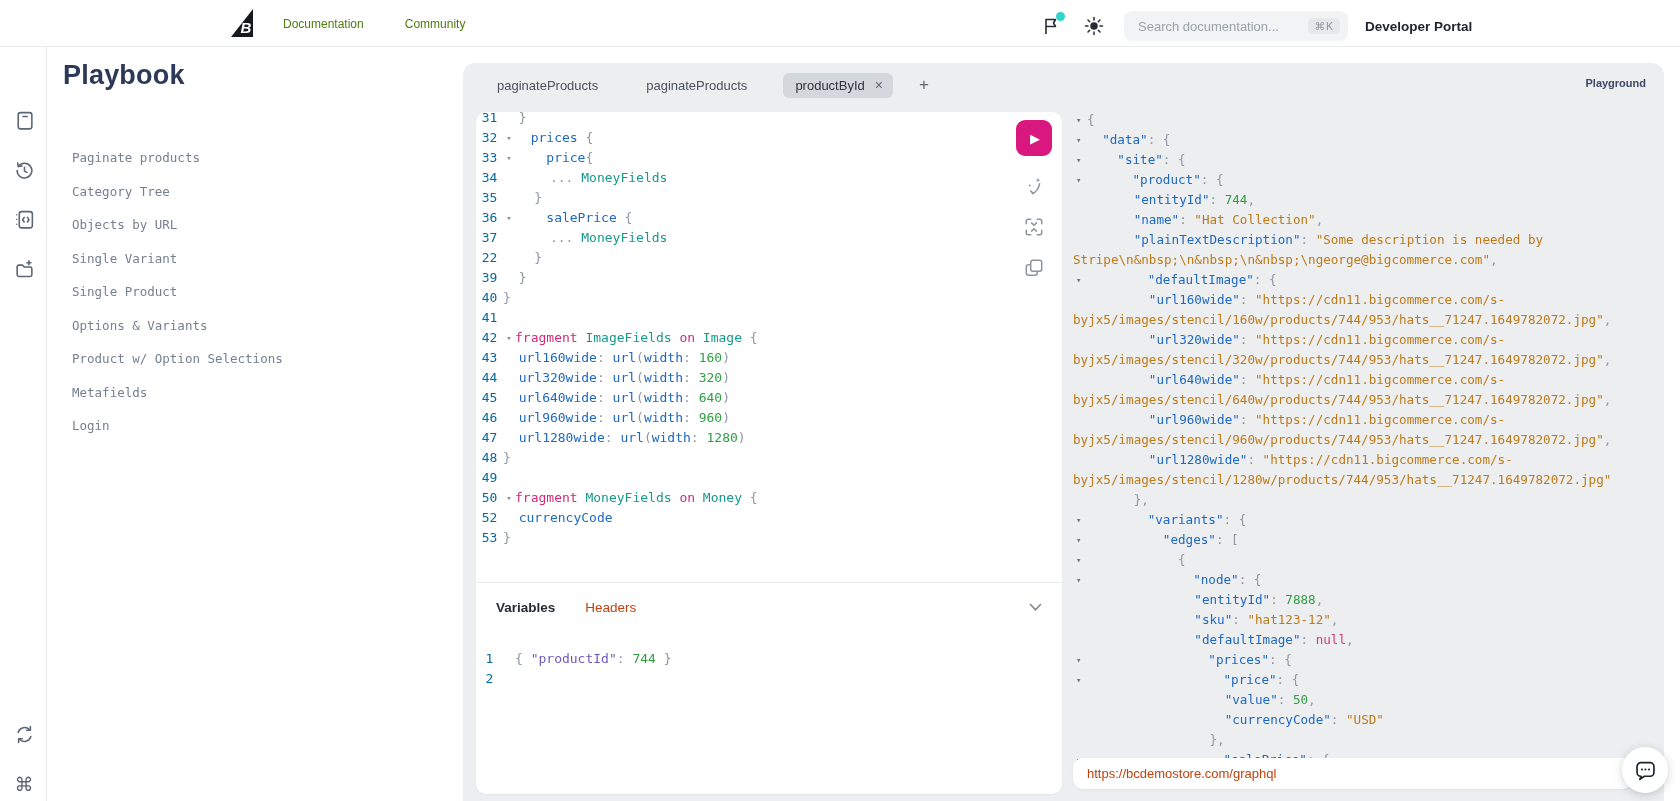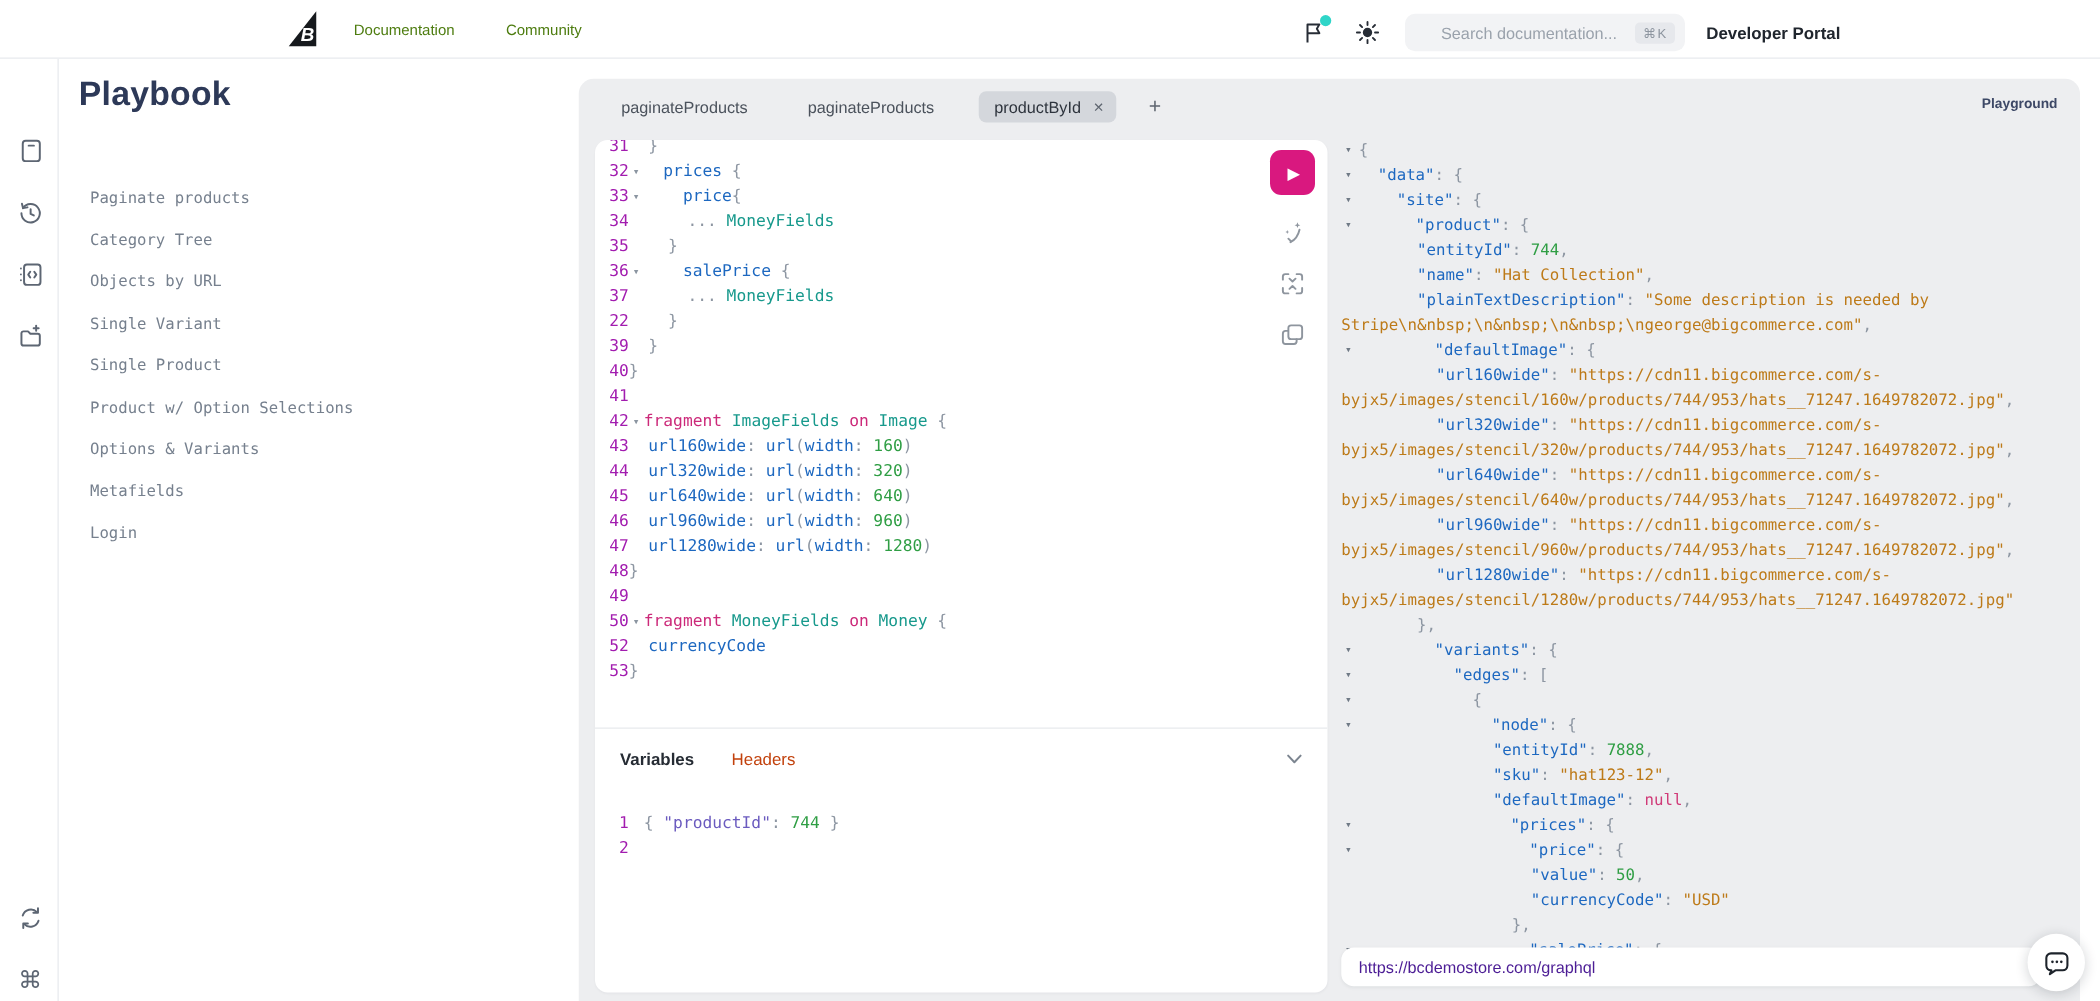--- a/index.html
+++ b/index.html
@@ -6,21 +6,21 @@
   html,body { width:1680px; height:801px; overflow:hidden; background:#fff;
     font-family:"Liberation Sans", sans-serif; }
   body { position:relative; color:#2a3038; }
 
   
   .topnav { position:absolute; left:0; top:0; width:1680px; height:47px; background:#fff;
     border-bottom:1px solid #e8eaee; z-index:5; }
   .logo { position:absolute; left:226px; top:8px; }
   .nav-links { position:absolute; left:283px; top:0; height:47px; display:flex; align-items:center; gap:41px; }
   .nav-link { font-size:12px; color:#4d7c0f; cursor:pointer; }
-  .nav-right { position:absolute; left:1038px; top:0; height:52px; display:flex; align-items:center; gap:17px;text-align:center; }
+  .nav-right { position:absolute; left:1038px; top:0; height:52px; display:flex; align-items:center; gap:17px; }
   .icon-btn { position:relative; width:26px; height:26px; display:flex; align-items:center; justify-content:center; cursor:pointer; }
   .flag-dot { position:absolute; right:-1px; top:-1px; width:9px; height:9px; border-radius:50%; }
   .searchbox { width:224px; height:30px; background:#f2f3f5; border-radius:8px; display:flex; align-items:center;
     padding:0 8px 0 14px; cursor:text; }
   .searchbox .ph { font-size:13px; color:#9aa2ac; flex:1; white-space:nowrap; }
   .kbd { font-size:10.5px; color:#8d959f; background:#e6e8ec; border-radius:4px; padding:2px 6px; letter-spacing:1px; }
   .portal { font-size:13.5px; font-weight:bold; color:#20262e; white-space:nowrap; }
 
   
   .rail { position:absolute; left:0; top:47px; width:47px; height:754px; background:#fff;
@@ -47,21 +47,21 @@
     color:#2e343d; }
   .tab-close { font-size:14px; color:#5f6670; line-height:1; cursor:pointer; }
   .tab-add { font-size:17px; color:#5f6670; padding:0 14px; cursor:pointer; }
 
   
   .card { position:absolute; left:13px; top:49px; width:586px; height:682px; background:#fff; border-radius:10px;
     box-shadow:0 1px 2px rgba(20,30,40,.04); overflow:hidden; }
   .query-pane { position:absolute; left:0; top:0; width:100%; height:470px; overflow:hidden; }
   .code-lines { margin-top:-4px; }
   .crow { display:flex; height:20px; font-family:"DejaVu Sans Mono", monospace; font-size:13px; line-height:20px; }
-  .gut { width:27px; text-align:right; color:#a21caf; flex:none; }
+  .gut { width:27px; text-align:center; color:#0369a1; flex:none; }
   .fold { width:12px; text-align:center; color:#8b95a1; font-size:9px; flex:none; }
   .codetxt { white-space:pre; }
 
   .tk-p { color:#8d96a2; }
   .tk-k { color:#1d68c0; }
   .tk-s { color:#bd7a18; }
   .tk-n { color:#2f9e44; }
   .tk-nl { color:#d03a78; }
   .tk-kw { color:#cc2a7a; }
   .tk-t { color:#17998c; }
@@ -84,21 +84,21 @@
   .var-pane { position:absolute; left:0; top:537px; width:100%; }
 
   
   .response { position:absolute; left:610px; top:0; width:591px; height:738px; overflow:hidden; }
   .resp-lines { padding-top:47px; }
   .rrow { display:flex; height:20px; font-family:"DejaVu Sans Mono", monospace; font-size:12.6px; line-height:20px; }
   .rfold { width:14px; padding-left:3px; color:#707a86; font-size:9px; flex:none; }
 
   .urlbar { position:absolute; left:610px; top:695px; width:560px; height:31px; background:#fff; border-radius:10px;
     display:flex; align-items:center; padding:0 14px; z-index:3; box-shadow:0 1px 3px rgba(20,30,40,.06); }
-  .urlbar span { font-size:13px; color:#4c1d95; white-space:nowrap; }
+  .urlbar span { font-size:13px; color:#c2410c; white-space:nowrap; }
 
   .chat-fab { position:absolute; right:12px; bottom:8px; width:46px; height:46px; border-radius:50%; background:#fff;
     box-shadow:0 2px 10px rgba(20,30,40,.2); display:flex; align-items:center; justify-content:center;
     cursor:pointer; z-index:6; }
 
   svg { display:block; }
 </style>
 </head>
 <body>
 
@@ -187,22 +187,22 @@
 </div>
 
 <div class="sidebar">
   <div class="sb-title">Playbook</div>
   <ul class="sb-list">
       <li class="sb-item">Paginate products</li>
       <li class="sb-item">Category Tree</li>
       <li class="sb-item">Objects by URL</li>
       <li class="sb-item">Single Variant</li>
       <li class="sb-item">Single Product</li>
+      <li class="sb-item">Options &amp; Variants</li>
       <li class="sb-item">Product w/ Option Selections</li>
-      <li class="sb-item">Options &amp; Variants</li>
       <li class="sb-item">Metafields</li>
       <li class="sb-item">Login</li>
     </ul>
 </div>
 
 <div class="container">
   <span class="playground-label">Playground</span>
 
   <div class="tabbar">
       <div class="tab">paginateProducts</div>

